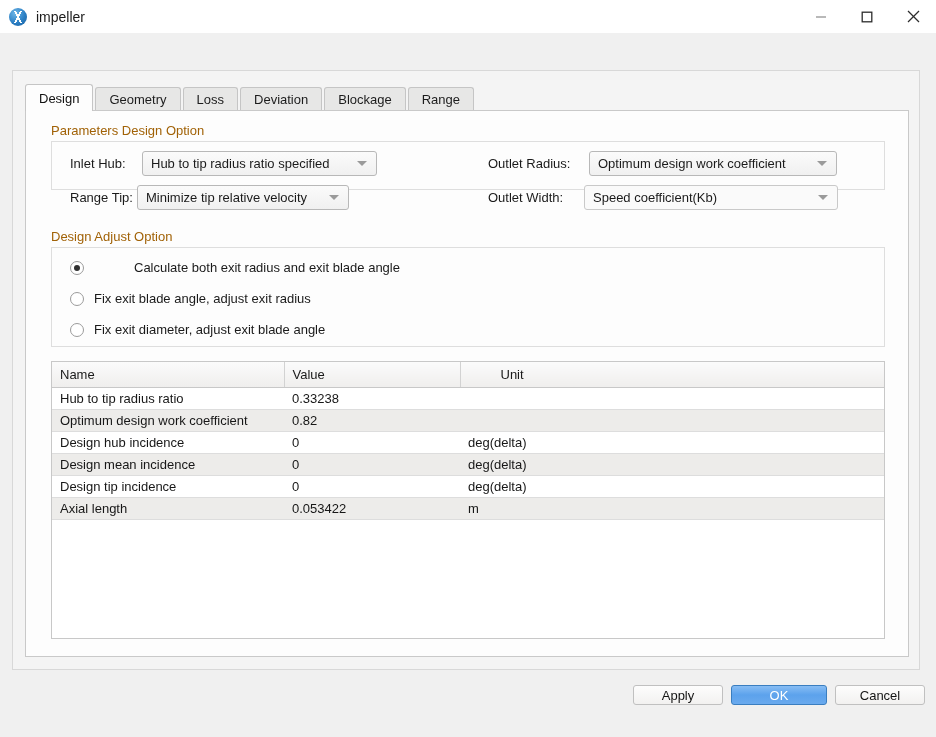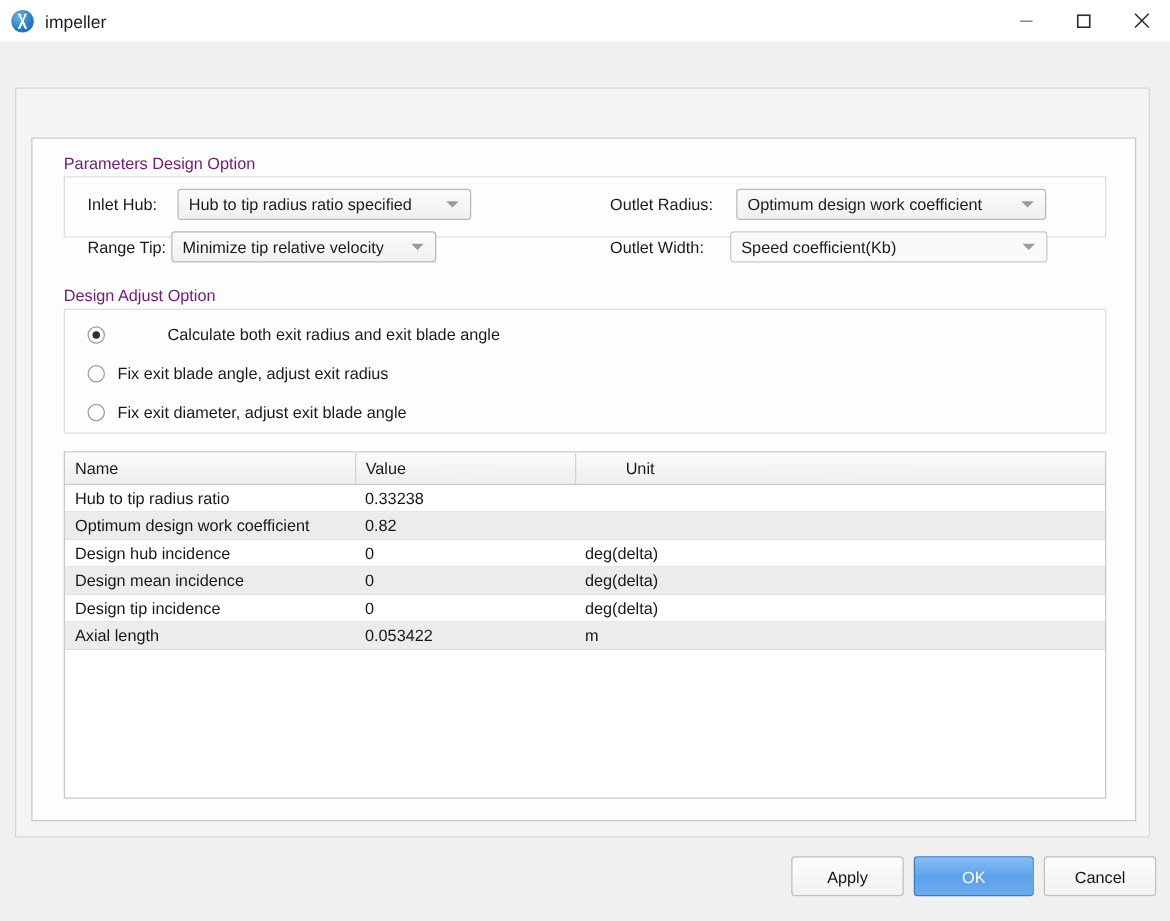--- a/index.html
+++ b/index.html
@@ -113,21 +113,21 @@
     width: 884px; height: 547px;
     background: #fdfdfd;
     border: 1px solid #c9c9c9;
     box-sizing: border-box;
   }
 
   
   .group-title {
     position: absolute;
     font-size: 13px;
-    color: #701a75;
+    color: #a16207;
   }
   .group-box {
     position: absolute;
     border: 1px solid #dedede;
     background: #fdfdfd;
     box-sizing: border-box;
   }
 
   
   .grp-params-title { left: 25px; top: 12px; }
@@ -247,21 +247,21 @@
 
   
   .footer {
     position: absolute;
     left: 0; top: 652px;
     width: 936px; height: 52px;
   }
   .btn {
     position: absolute;
     top: 0;
-    height: 32px;
+    height: 20px;
     box-sizing: border-box;
     border: 1px solid #c0c0c0;
     border-radius: 3px;
     background: linear-gradient(to bottom, #fdfdfd 0%, #f2f1f0 100%);
     font-size: 13px;
     color: #141414;
     display: flex;
     align-items: center;
     justify-content: center;
   }
@@ -297,20 +297,40 @@
           <line x1="12" y1="1" x2="1" y2="12" stroke="#2d2d2d" stroke-width="1.3"></line>
         </svg>
     </div>
   </div>
 </div>
 
 <div class="dialog-body">
 
   <div class="outer-panel">
 
+    <div class="tabbar">
+      <div class="tab active">
+          <span>Design</span>
+        </div>
+      <div class="tab">
+          <span>Geometry</span>
+        </div>
+      <div class="tab">
+          <span>Loss</span>
+        </div>
+      <div class="tab">
+          <span>Deviation</span>
+        </div>
+      <div class="tab">
+          <span>Blockage</span>
+        </div>
+      <div class="tab">
+          <span>Range</span>
+        </div>
+    </div>
 
     <div class="tabpanel">
 
       <div class="group-title grp-params-title">Parameters Design Option</div>
       <div class="group-box grp-params">
         <span class="field-label" style="left:18px; top:14px;">Inlet Hub:</span>
         <div class="combo" style="left:90px; top:9px; width:235px;">
           <span class="combo-text">Hub to tip radius ratio specified</span>
           <span class="arrow"></span>
         </div>

